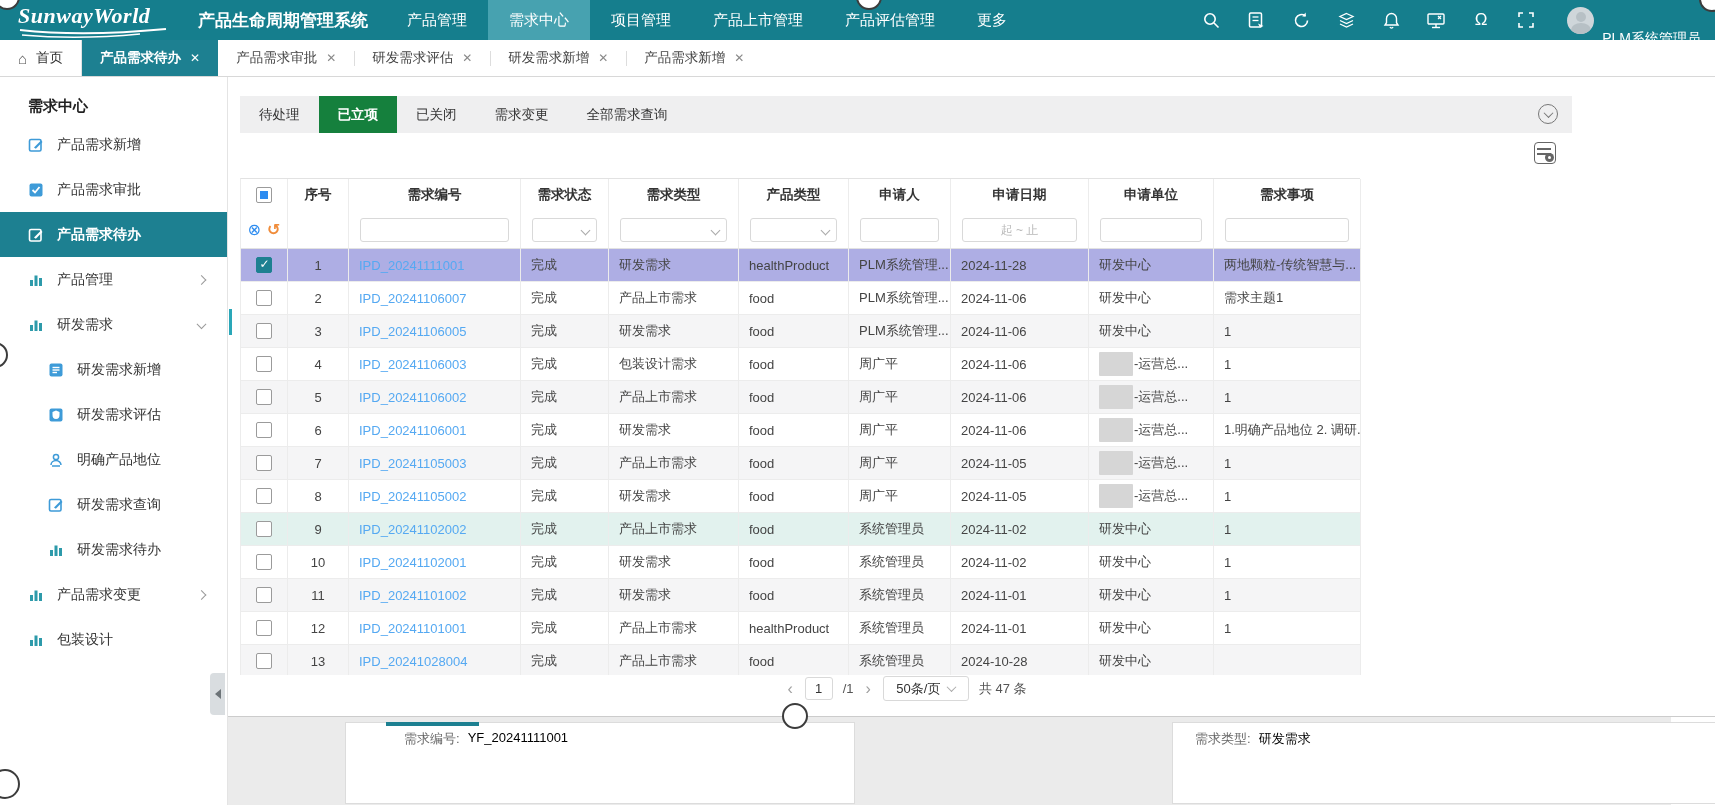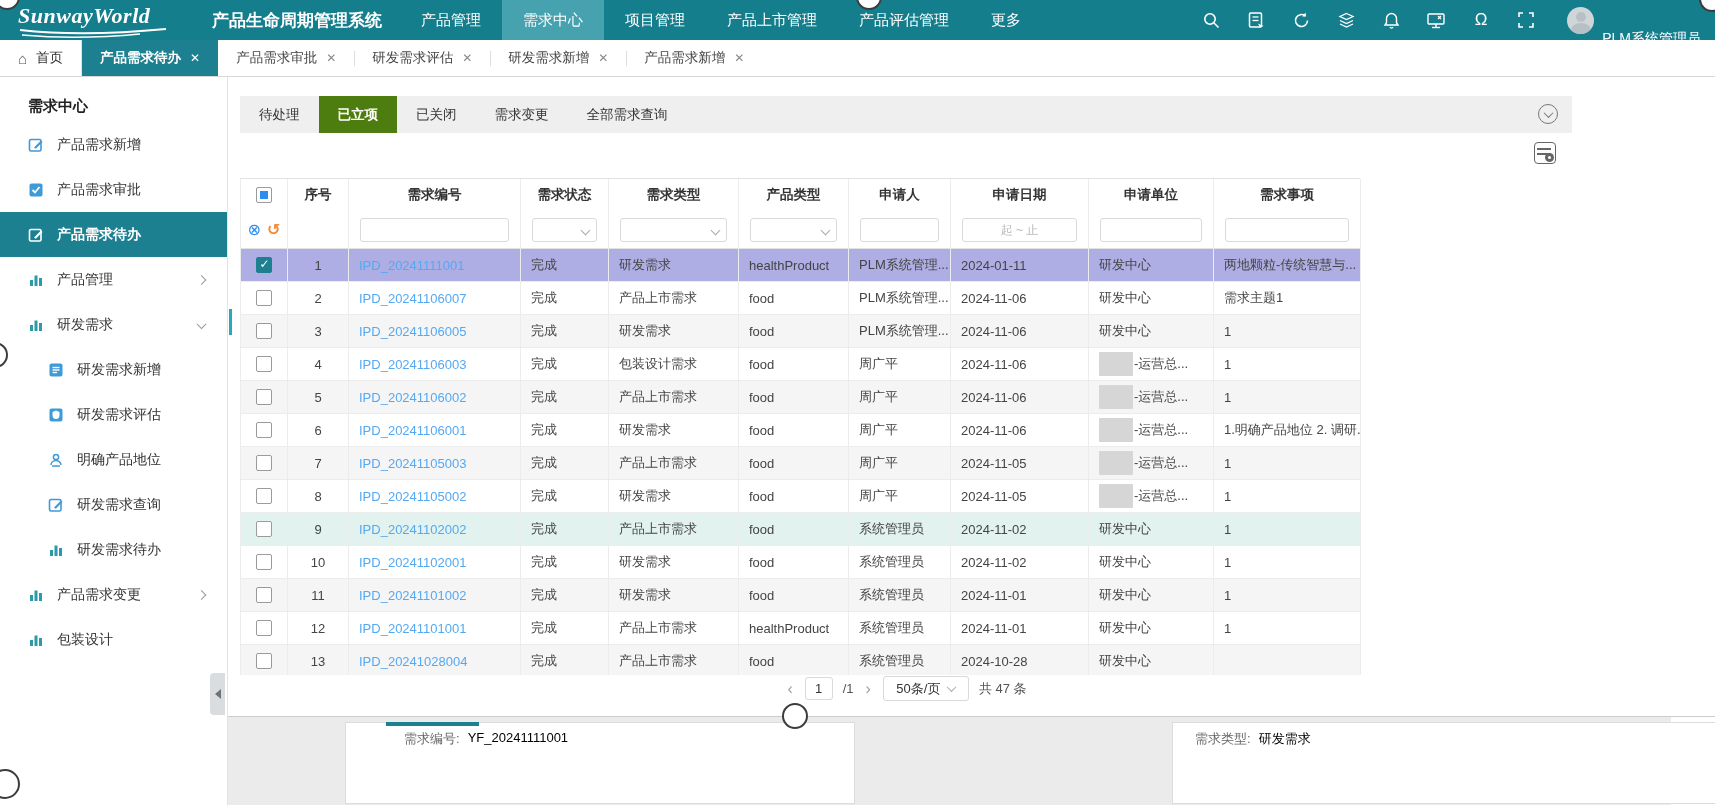--- a/index.html
+++ b/index.html
@@ -5,21 +5,21 @@
   * { margin:0; padding:0; box-sizing:border-box; }
   html,body { width:1715px; height:805px; overflow:hidden; }
   body { font-family:"Liberation Sans","DejaVu Sans",sans-serif; background:#f2f3f4; position:relative; }
   .screen { position:absolute; inset:0; width:1715px; height:805px; background:#fff; overflow:hidden; }
 
   
   .navbar { position:absolute; left:0; top:0; width:1715px; height:40px; background:#157e8d; display:flex; align-items:center; color:#fff; }
   .logo { margin-left:18px; position:relative; width:152px; height:34px; flex:none; }
   .logo .logo-text { font-family:"Liberation Serif","DejaVu Serif",serif; font-style:italic; font-weight:bold; font-size:22px; letter-spacing:.5px; }
   .logo svg { position:absolute; left:0; top:24px; }
-  .app-title { font-size:17px; font-weight:bold; margin-left:42px; flex:none; }
+  .app-title { font-size:17px; font-weight:bold; margin-left:28px; flex:none; }
   .nav-menu { display:flex; height:40px; margin-left:18px; }
   .nav-item { height:40px; line-height:40px; padding:0 21px; font-size:15px; cursor:pointer; white-space:nowrap; }
   .nav-item.active { background:#47a2b0; }
   .nav-right { margin-left:auto; display:flex; align-items:center; gap:25px; margin-right:14px; }
   .nav-ico { width:20px; height:20px; display:flex; align-items:center; justify-content:center; cursor:pointer; }
   .nav-ico svg { display:block; }
   .omega { font-size:17px; color:#fff; line-height:20px; }
   .userbox { display:flex; align-items:center; gap:8px; margin-left:6px; }
   .avatar { width:27px; height:27px; border-radius:50%; background:#cfd6da; position:relative; overflow:hidden; }
   .avatar:before { content:""; position:absolute; left:8.5px; top:5px; width:10px; height:10px; border-radius:50%; background:#b7c0c5; }
@@ -47,21 +47,21 @@
   .chev { position:absolute; right:22px; top:50%; width:7px; height:7px; border:solid #9a9a9a; border-width:0 1.4px 1.4px 0; }
   .chev.right { transform:translateY(-50%) rotate(-45deg); }
   .chev.down { transform:translateY(-60%) rotate(45deg); }
   .collapse-handle { position:absolute; left:210px; top:673px; width:15px; height:42px; background:#d9dde0; border-radius:4px 0 0 4px; display:flex; align-items:center; justify-content:center; cursor:pointer; }
   .collapse-handle .tri { width:0; height:0; border-style:solid; border-width:5px 6px 5px 0; border-color:transparent #6d7478 transparent transparent; }
 
   
   .panel { position:absolute; left:240px; top:96px; width:1332px; height:606px; background:#fff; }
   .ptabs { position:absolute; left:0; top:0; width:1332px; height:37px; background:#efeff0; display:flex; align-items:stretch; }
   .ptab { padding:0 19px; display:flex; align-items:center; font-size:13.5px; color:#333; cursor:pointer; white-space:nowrap; }
-  .ptab.active { background:#4d7c0f; color:#fff; font-weight:bold; }
+  .ptab.active { background:#15803d; color:#fff; font-weight:bold; }
   .circle-chevron { position:absolute; right:14px; top:8px; width:20px; height:20px; border:1.4px solid #777; border-radius:50%; display:flex; align-items:center; justify-content:center; cursor:pointer; }
   .circle-chevron .chev { position:static; border-color:#777; transform:rotate(45deg) translate(-1px,-1px); }
   .tbl-settings { position:absolute; right:16px; top:46px; width:22px; height:22px; border:1.6px solid #666; border-radius:4px; cursor:pointer; }
   .tbl-settings:before { content:""; position:absolute; left:2px; top:5px; width:14px; height:1.6px; background:#666; box-shadow:0 5px 0 #666; }
   .tbl-settings .gear { position:absolute; right:1px; bottom:1px; width:9px; height:9px; border-radius:50%; background:#666; }
   .tbl-settings .gear:before { content:""; position:absolute; left:3px; top:3px; width:3px; height:3px; border-radius:50%; background:#fff; }
 
   .accent-sliver { position:absolute; left:-12px; top:130px; width:3px; height:26px; background:#2aa7b8; }
 
   
@@ -418,21 +418,21 @@
           <div class="tgrid trow sel">
             <div class="td center">
               <span class="cb checked"></span>
             </div>
             <div class="td center">1</div>
             <div class="td link">IPD_20241111001</div>
             <div class="td ">完成</div>
             <div class="td ">研发需求</div>
             <div class="td ">healthProduct</div>
             <div class="td ">PLM系统管理...</div>
-            <div class="td ">2024-01-11</div>
+            <div class="td ">2024-11-28</div>
             <div class="td ">研发中心</div>
             <div class="td ">两地颗粒-传统智慧与...</div>
           </div>
           <div class="tgrid trow">
             <div class="td center">
               <span class="cb"></span>
             </div>
             <div class="td center">2</div>
             <div class="td link">IPD_20241106007</div>
             <div class="td ">完成</div>

